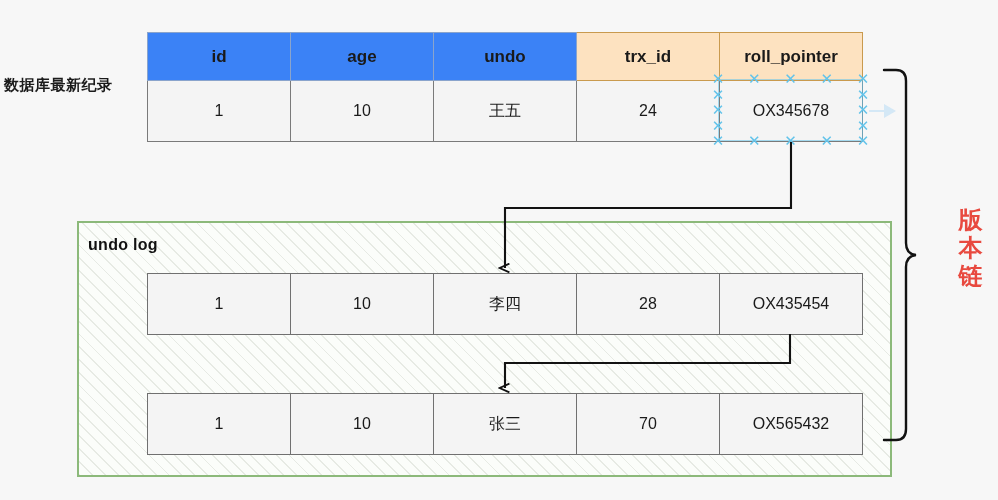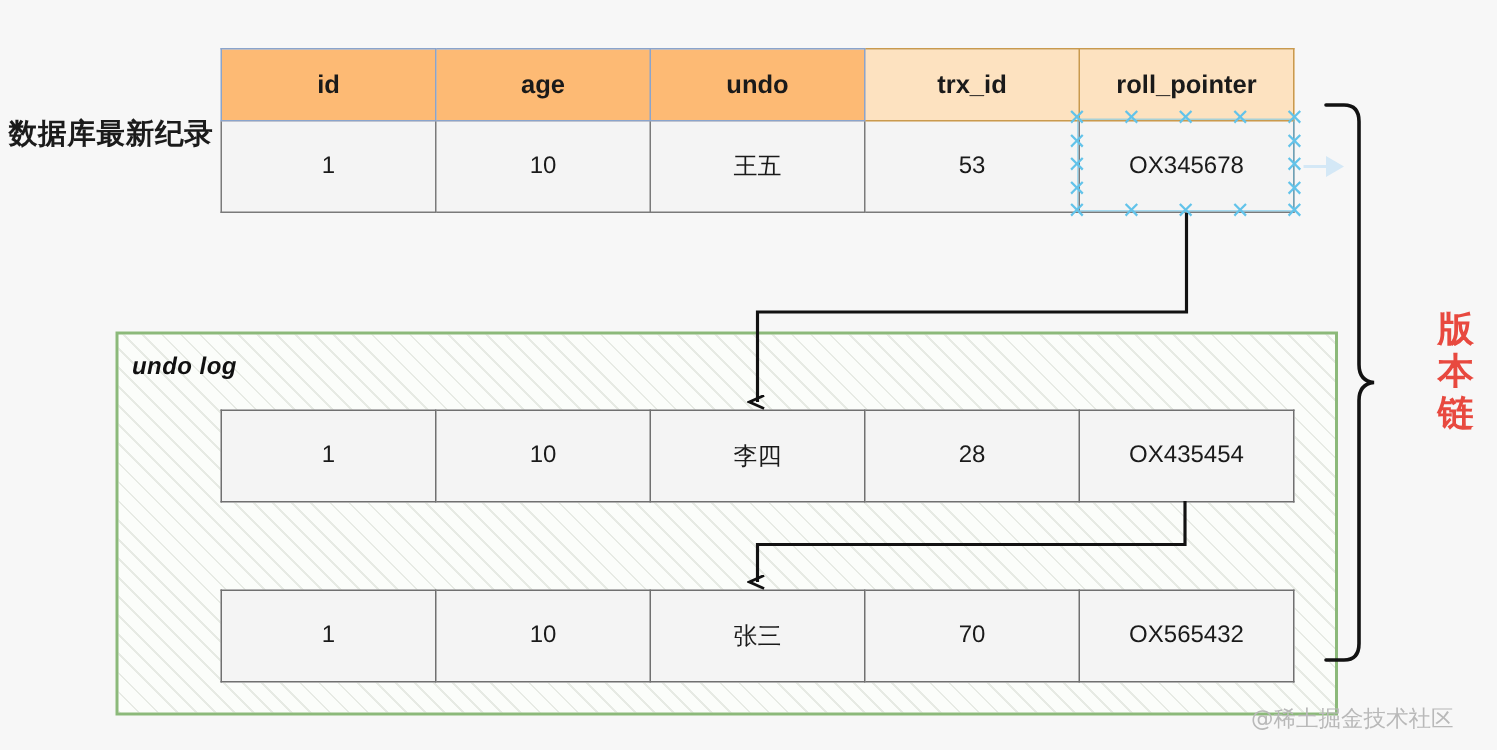--- a/index.html
+++ b/index.html
@@ -8,22 +8,22 @@
     background:#f7f7f7;
     font-family:"Liberation Sans","DejaVu Sans",sans-serif;
     overflow:hidden;
     position:relative;
   }
   #stage{position:absolute;left:0;top:0;width:998px;height:500px;}
 
   
   .left-caption{
     position:absolute;left:4px;top:76px;width:140px;
-    font-size:19px;font-weight:700;color:#1b1b1b;
-    letter-spacing:.5px;white-space:nowrap;text-align:center;
+    font-size:15px;font-weight:700;color:#1b1b1b;
+    letter-spacing:.5px;white-space:nowrap;
   }
 
   
   .rec-table{
     position:absolute;
     border-collapse:collapse;
     table-layout:fixed;
     background:#f5f5f5;
   }
   .rec-table td,.rec-table th{
@@ -32,21 +32,21 @@
     vertical-align:middle;
     font-weight:400;
     color:#1a1a1a;
     padding:0;
   }
 
   
   #top-table{left:147px;top:32px;width:716px;}
   #top-table th{height:47px;font-size:17px;font-weight:700;}
   #top-table td{height:60px;font-size:16px;}
-  #top-table th.blue{background:#fdba74;border-color:#8aa4cc;}
+  #top-table th.blue{background:#3b82f6;border-color:#8aa4cc;}
   #top-table th.orange{background:#fde2c0;border-color:#c99a4e;text-align:center;}
   #top-table td{background:#f4f4f4;}
 
   
   .undo-table{left:147px;width:716px;}
   .undo-table td{height:60px;font-size:16px;background:#f4f4f4;border:1px solid #707070;}
   #undo-row1{top:273px;}
   #undo-row2{top:393px;}
 
   
@@ -58,21 +58,20 @@
         rgba(150,160,140,.20) 0px,
         rgba(150,160,140,.20) 1.3px,
         rgba(255,255,255,0) 1.3px,
         rgba(255,255,255,0) 9px);
     box-sizing:border-box;
   }
   #undo-log-label{
     position:absolute;left:88px;top:236px;
     font-size:16px;font-weight:700;color:#111;
     letter-spacing:.3px;
-    font-style:italic;
   }
 
   
   .sel-handles{position:absolute;left:718px;top:79px;width:146px;height:62px;}
   .xh{
     position:absolute;width:13px;height:13px;color:#62c3ea;
     font-size:15px;line-height:13px;text-align:center;font-weight:700;
     font-family:"DejaVu Sans",sans-serif;
     transform:translate(-50%,-50%);
     user-select:none;
@@ -113,21 +112,21 @@
         <th class="blue">undo</th>
         <th class="orange">trx_id</th>
         <th class="orange">roll_pointer</th>
       </tr>
     </thead>
     <tbody>
       <tr>
         <td>1</td>
         <td>10</td>
         <td>王五</td>
-        <td>53</td>
+        <td>24</td>
         <td>OX345678</td>
       </tr>
     </tbody>
   </table>
 
   <div class="sel-outline"></div>
   <div class="sel-handles" id="sel-handles">
       <span class="xh" style="left: 0px; top: 0px;">✕</span>
       <span class="xh" style="left: 36.25px; top: 0px;">✕</span>
       <span class="xh" style="left: 72.5px; top: 0px;">✕</span>
@@ -172,21 +171,20 @@
       </tr>
     </tbody>
   </table>
 
   <div id="version-chain">
       <div>版</div>
       <div>本</div>
       <div>链</div>
     </div>
 
-  <div id="watermark">@稀土掘金技术社区</div>
 
   <svg id="overlay" viewBox="0 0 998 500" xmlns="http://www.w3.org/2000/svg">
     <defs>
       <marker id="ah" markerWidth="12" markerHeight="12" refX="5" refY="5" orient="auto" markerUnits="userSpaceOnUse">
         <path d="M0.6,0.6 L5,10.4 L9.4,0.6" fill="none" stroke="#111" stroke-width="1.8" stroke-linejoin="miter"></path>
       </marker>
     </defs>
 
     <g opacity="0.9">
       <path d="M869,110 L884,110 L884,104 L896,111 L884,118 L884,112 L869,112 Z" fill="#cfe5f5"></path>

